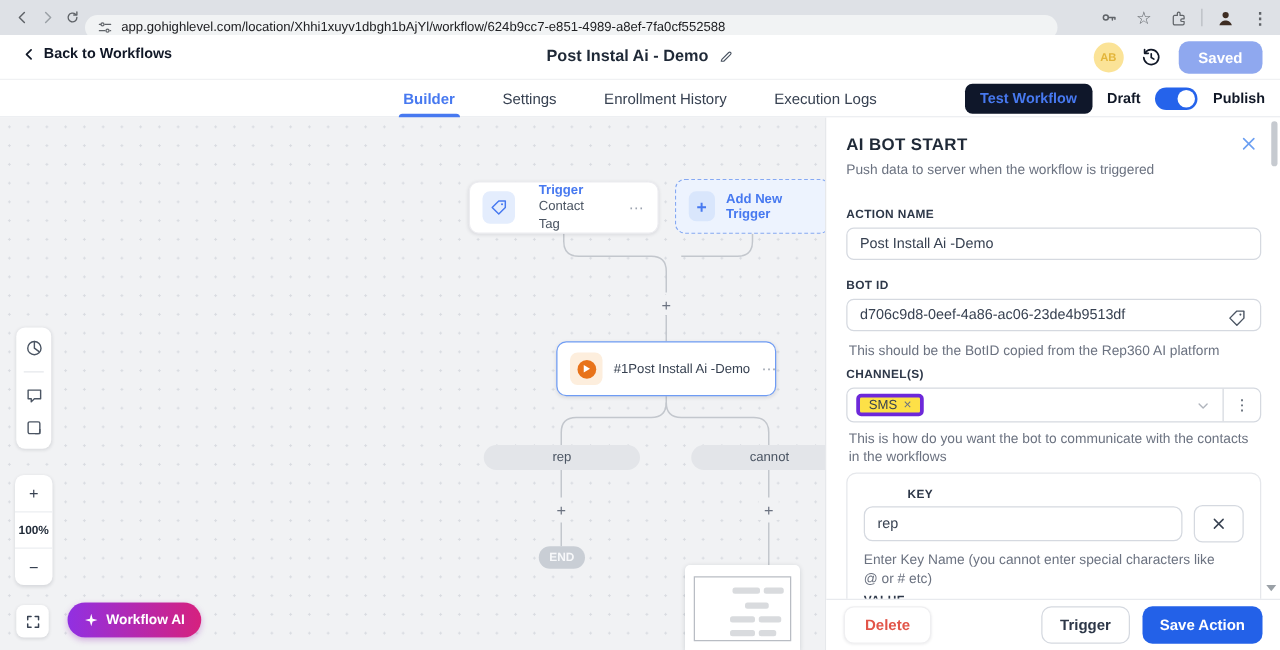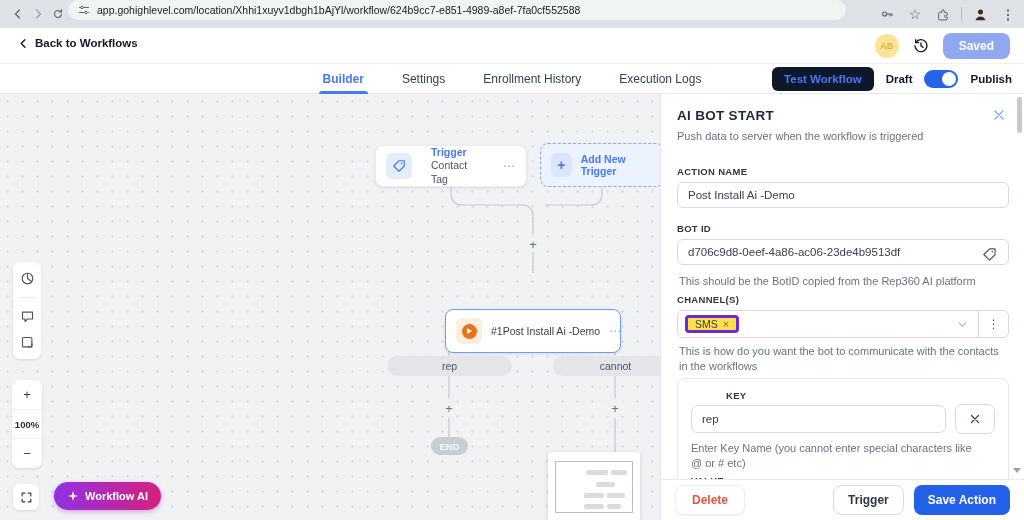--- a/index.html
+++ b/index.html
@@ -4,21 +4,21 @@
 <style>
   * { margin:0; padding:0; box-sizing:border-box; }
   html,body { width:1024px; height:520px; overflow:hidden; }
   body { font-family:"Liberation Sans", sans-serif; background:#fff; position:relative; }
   .page { position:absolute; inset:0; width:1024px; height:520px; overflow:hidden; }
 
   
   .browser { position:absolute; left:0; top:0; width:1024px; height:28px; background:#dee1e6; display:flex; align-items:center; }
   .b-ico { width:20px; height:20px; display:flex; align-items:center; justify-content:center; color:#5f6368; font-size:13px; flex:0 0 auto; }
   .b-back { margin-left:8px; }
-  .addr { position:absolute; left:68px; top:0; width:778px; height:20px; background:#f1f3f4; border-radius:10px; display:flex; align-items:center; padding:0 10px; gap:7px; }
+  .addr { position:absolute; left:68px; top:12px; width:778px; height:20px; background:#f1f3f4; border-radius:10px; display:flex; align-items:center; padding:0 10px; gap:7px; }
   .addr-url { font-size:10.5px; color:#202124; white-space:nowrap; overflow:hidden; }
   .b-right { position:absolute; right:6px; top:0; height:28px; display:flex; align-items:center; gap:8px; }
   .b-div { width:1px; height:14px; background:#b8bcc1; }
 
   
   .app-header { position:absolute; left:0; top:28px; width:1024px; height:36px; background:#fff; border-bottom:1px solid #f0f1f3; }
   .back-wrap { position:absolute; left:18px; top:9px; display:flex; align-items:center; gap:6px; cursor:pointer; }
   .back-label { font-size:11.5px; font-weight:700; color:#111827; }
   .wf-title-wrap { position:absolute; left:0; right:0; top:9px; display:flex; justify-content:center; align-items:center; gap:8px; }
   .wf-title { font-size:13px; font-weight:700; color:#1f2937; }
@@ -45,21 +45,21 @@
   .node { position:absolute; background:#fff; border-radius:8px; box-shadow:0 1px 3px rgba(16,24,40,.10); }
   .trigger-node { left:375px; top:51px; width:152px; height:42px; border:1px solid #ececf0; display:flex; align-items:center; padding:0 10px; gap:19px; cursor:pointer; }
   .trig-ic { width:26px; height:26px; border-radius:6px; background:#e4edfd; display:flex; align-items:center; justify-content:center; flex:0 0 auto; }
   .trig-txt { flex:1; line-height:1.25; }
   .trig-title { font-size:10.5px; font-weight:700; color:#4779f0; }
   .trig-sub { font-size:10.5px; color:#4b5563; }
   .node-menu { color:#9ca3af; font-size:12px; letter-spacing:1px; cursor:pointer; }
   .add-trigger { position:absolute; left:540px; top:49px; width:124px; height:44px; background:#edf3fe; border:1px dashed #86a9f2; border-radius:8px; display:flex; align-items:center; padding:0 10px; gap:9px; cursor:pointer; }
   .add-plus { width:24px; height:24px; border-radius:6px; background:#d9e6fc; color:#4779f0; font-size:14px; font-weight:700; display:flex; align-items:center; justify-content:center; }
   .add-label { font-size:10.5px; font-weight:700; color:#4779f0; }
-  .action-node { left:445px; top:179px; width:176px; height:44px; border:1.5px solid #6f9cf4; display:flex; align-items:center; padding:0 10px; gap:9px; cursor:pointer;margin-top:36px; }
+  .action-node { left:445px; top:179px; width:176px; height:44px; border:1.5px solid #6f9cf4; display:flex; align-items:center; padding:0 10px; gap:9px; cursor:pointer; }
   .act-ic { width:26px; height:26px; border-radius:6px; background:#fdeedd; display:flex; align-items:center; justify-content:center; flex:0 0 auto; }
   .act-circle { width:15px; height:15px; border-radius:50%; background:#e8731a; display:flex; align-items:center; justify-content:center; }
   .act-circle::after { content:""; display:block; width:0; height:0; border-left:5px solid #fff; border-top:3.4px solid transparent; border-bottom:3.4px solid transparent; margin-left:1px; }
   .act-label { flex:1; font-size:10.5px; color:#374151; white-space:nowrap; }
   .pill { position:absolute; height:20px; border-radius:10px; background:#e3e5e9; color:#4b5563; font-size:10.5px; display:flex; align-items:center; justify-content:center; cursor:pointer; }
   .pill-rep { left:387px; top:262px; width:125px; }
   .pill-company { left:553px; top:262px; width:125px; }
   .plus-dot { position:absolute; width:16px; height:16px; display:flex; align-items:center; justify-content:center; color:#6b7280; font-size:13px; background:#f1f2f4; cursor:pointer; }
   .end-pill { position:absolute; left:431px; top:343px; width:37px; height:18px; border-radius:9px; background:#c9ced5; color:#f7f8fa; font-size:9.5px; font-weight:700; display:flex; align-items:center; justify-content:center; }
   .preview-card { position:absolute; left:548px; top:358px; width:92px; height:68px; background:#fff; border-radius:4px 4px 0 0; box-shadow:0 1px 4px rgba(16,24,40,.15); }
@@ -162,20 +162,28 @@
     </div>
   </div>
 
   <div class="app-header">
     <div class="back-wrap">
       <svg width="11" height="11" viewBox="0 0 24 24">
           <path d="M15 4 L7 12 L15 20" fill="none" stroke="#111827" stroke-width="3" stroke-linecap="round" stroke-linejoin="round"></path>
         </svg>
       <span class="back-label">Back to Workflows</span>
     </div>
+    <div class="wf-title-wrap">
+      <span class="wf-title">Post Instal Ai - Demo</span>
+      <span>
+        <svg width="12" height="12" viewBox="0 0 24 24">
+            <path d="M4 20h4L19 9a2.1 2.1 0 0 0-3-3L5 17z" fill="none" stroke="#4b5563" stroke-width="1.8" stroke-linejoin="round"></path>
+          </svg>
+      </span>
+    </div>
     <div class="hdr-right">
       <span class="avatar">AB</span>
       <span>
         <svg width="16" height="16" viewBox="0 0 24 24">
             <path d="M4.5 6.5A9 9 0 1 1 3 12" fill="none" stroke="#111827" stroke-width="2" stroke-linecap="round"></path>
             <path d="M4 2.5v4.5h4.5" fill="none" stroke="#111827" stroke-width="2" stroke-linecap="round" stroke-linejoin="round"></path>
             <path d="M12 7.5V12l3.2 2" fill="none" stroke="#111827" stroke-width="2" stroke-linecap="round"></path>
           </svg>
       </span>
       <button class="saved-btn">Saved</button>

